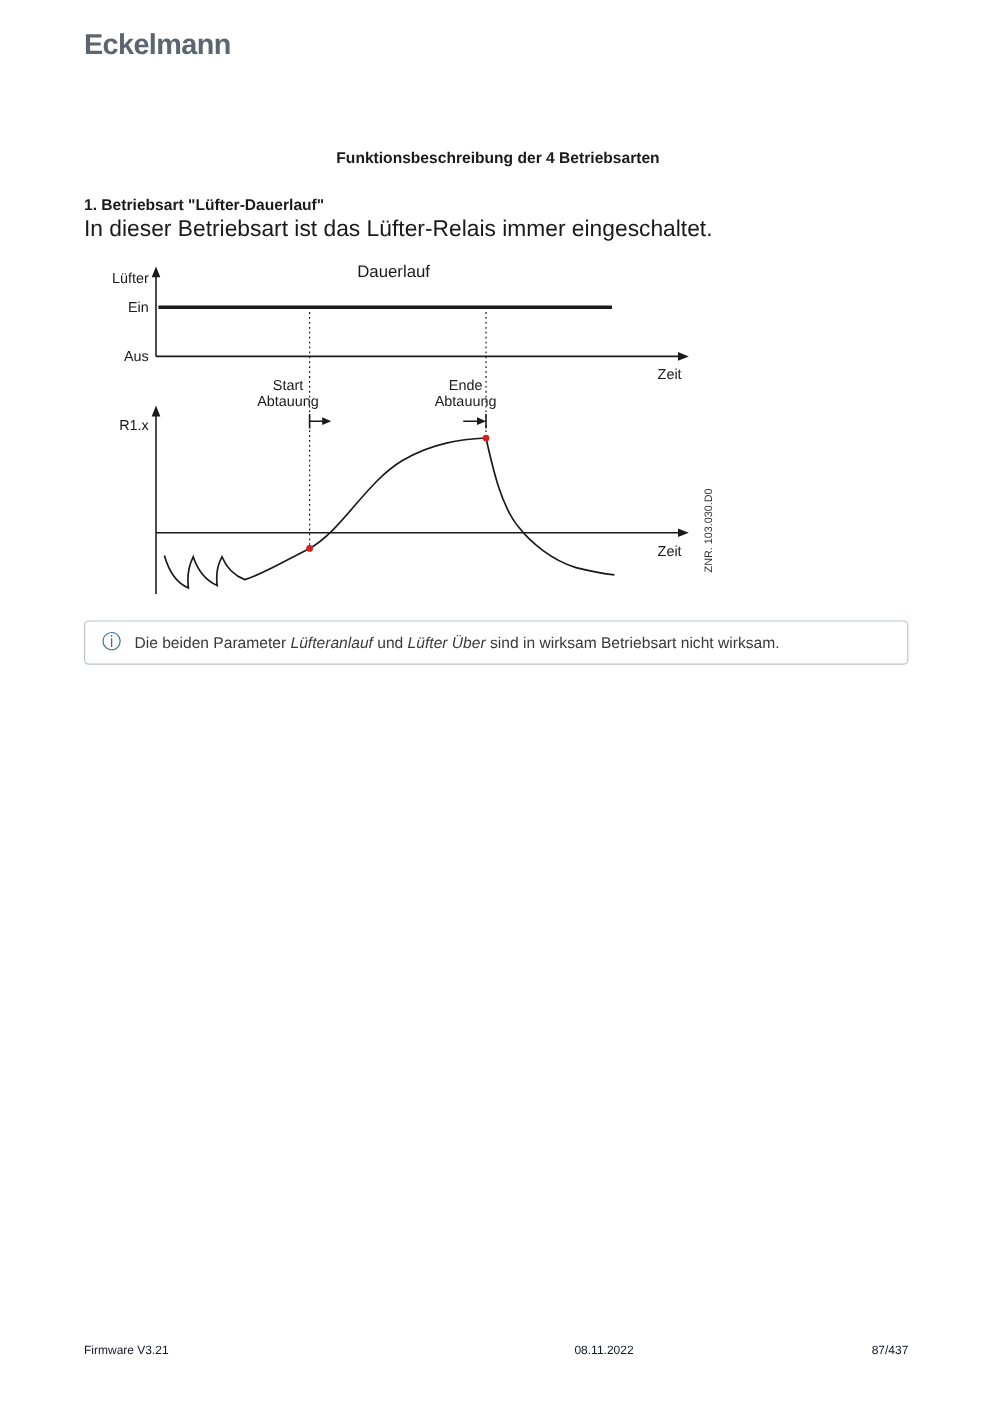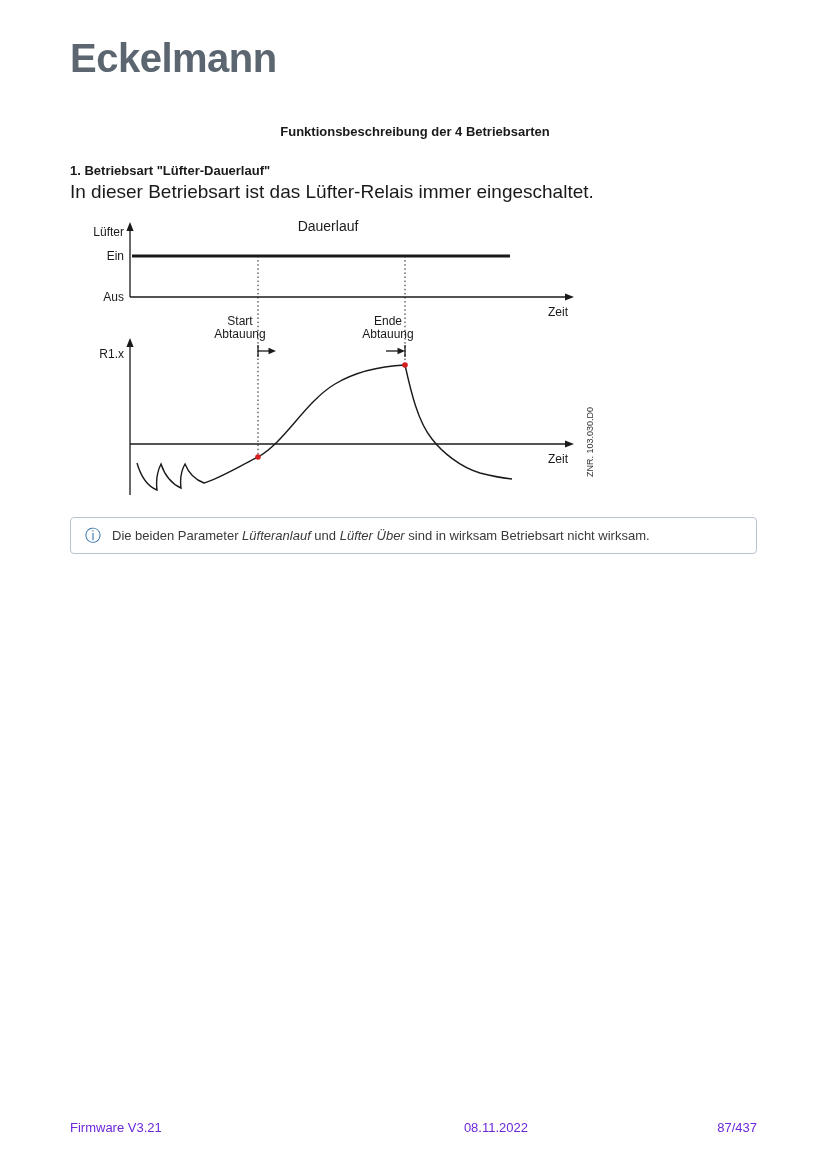--- a/index.html
+++ b/index.html
@@ -11,22 +11,22 @@
   .page {
     position: relative;
     width: 827px;
     height: 1169px;
     background: #ffffff;
     overflow: hidden;
   }
   .logo {
     position: absolute;
     left: 70px;
-    top: 36px;
-    font-size: 40px;
+    top: 24px;
+    font-size: 24px;
     font-weight: bold;
     letter-spacing: -0.5px;
     color: #5c6670;
   }
   .content {
     position: absolute;
     left: 70px;
     top: 124px;
     width: 690px;
   }
@@ -70,22 +70,22 @@
     line-height: 1;
     flex: 0 0 auto;
   }
   .note-text em { font-style: italic; }
   .footer {
     position: absolute;
     left: 70px;
     top: 1120px;
     width: 687px;
     display: flex;
-    font-size: 13px;
-    color: #6d28d9;
+    font-size: 10px;
+    color: #0f172a;
   }
   .footer .f-left   { flex: 1; text-align: left; }
   .footer .f-center { flex: 1; text-align: right; }
   .footer .f-right  { flex: 1; text-align: right; }
   svg text {
     font-family: "Liberation Sans", sans-serif;
     font-size: 12px;
     fill: #1a1a1a;
   }
   svg .chart-title { font-size: 14px; }

